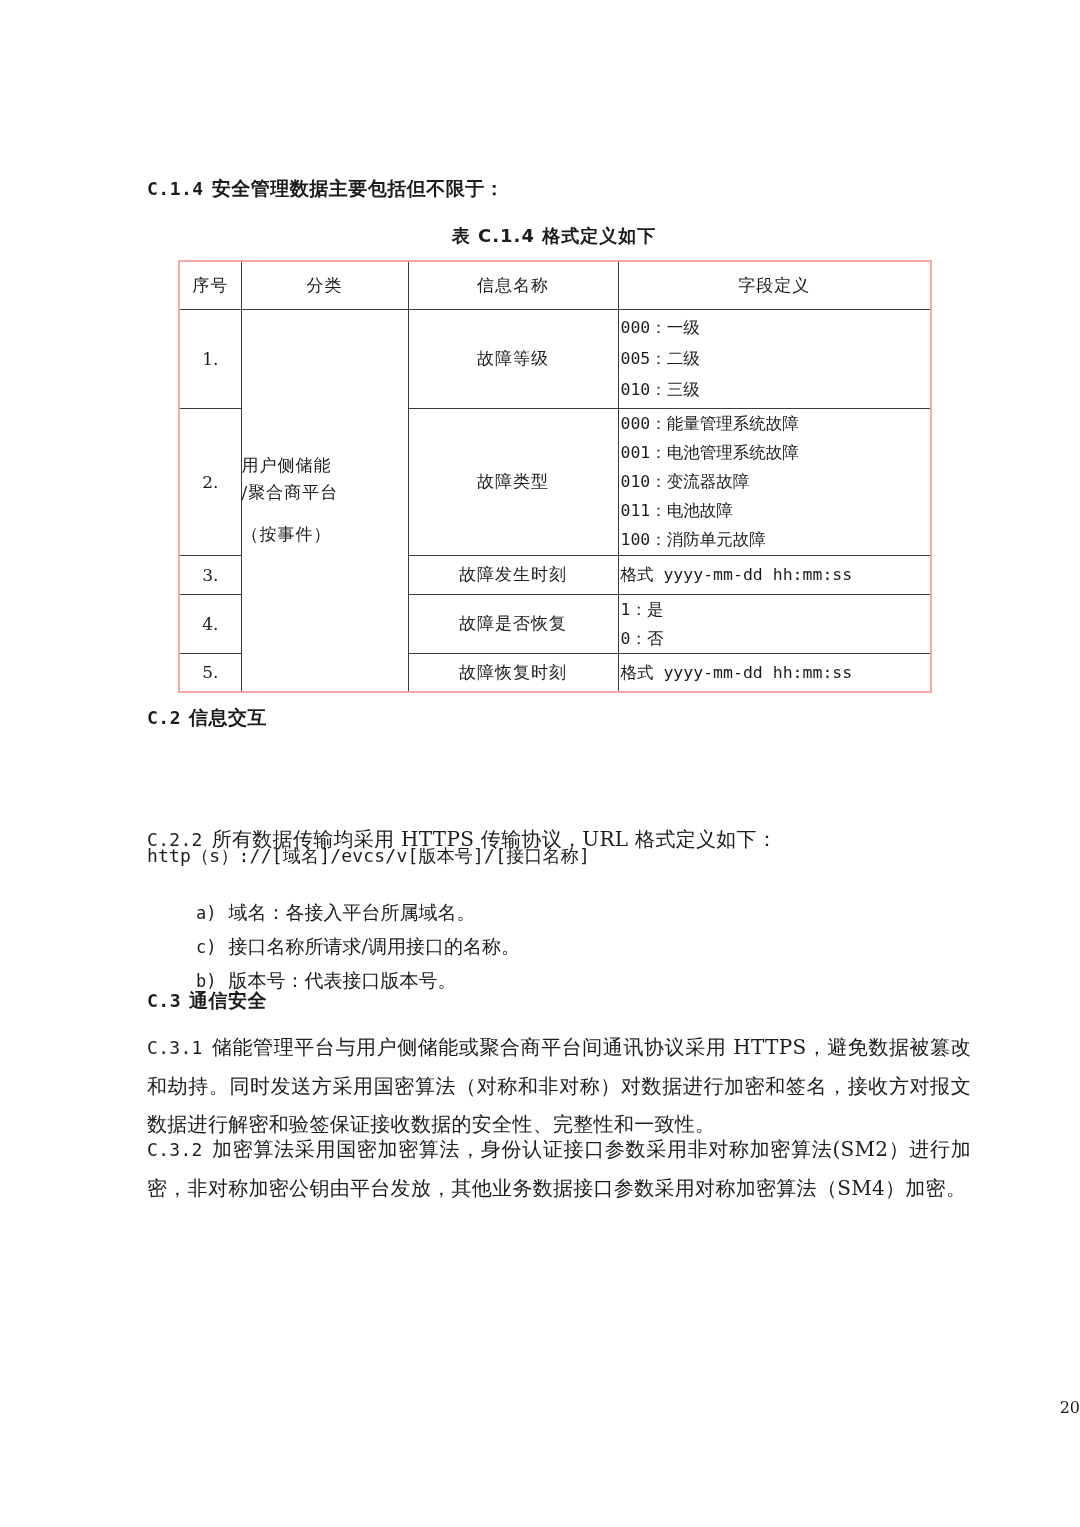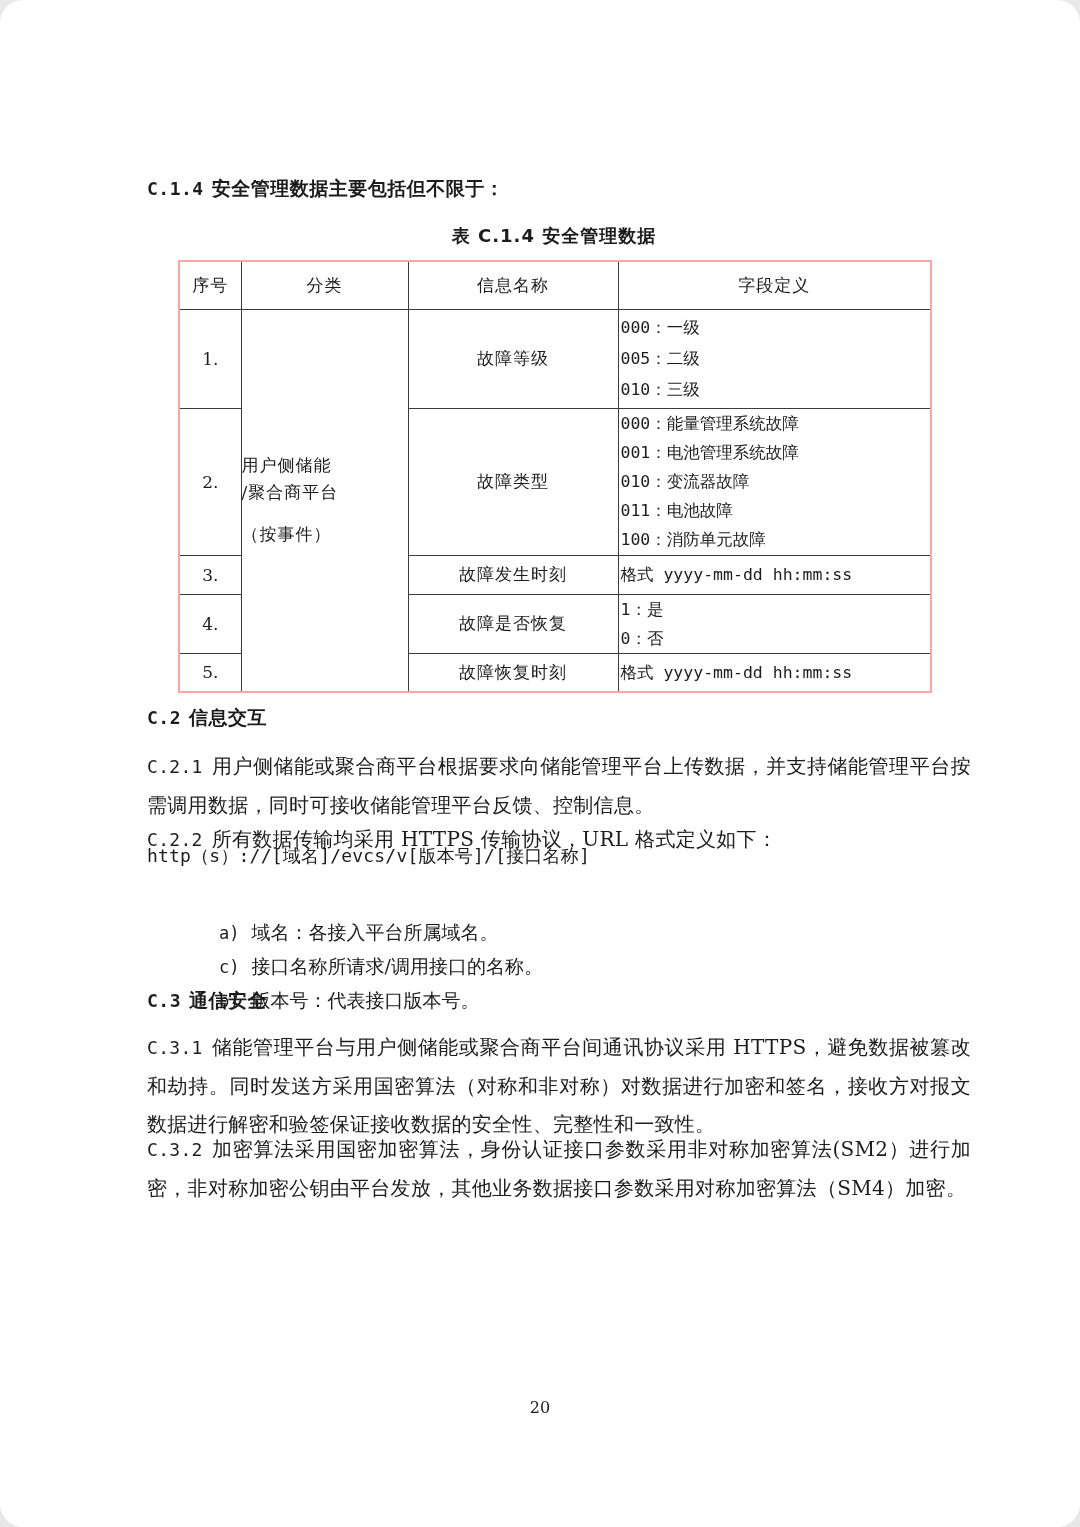--- a/index.html
+++ b/index.html
@@ -6,21 +6,20 @@
   html, body { background: #e8e8e8; }
   .page {
     position: relative;
     width: 1080px;
     height: 1527px;
     margin: 0 auto;
     background: #ffffff;
     font-family: "DejaVu Serif", serif;
     color: #1c1c1c;
     overflow: hidden;
-    border-radius: 23px;
   }
   .mono { font-family: "DejaVu Sans Mono", "Liberation Mono", monospace; }
 
   
   .h-block {
     position: absolute;
     left: 147px;
     font-family: "DejaVu Sans", "Liberation Sans", sans-serif;
     font-weight: bold;
     font-size: 19px;
@@ -86,44 +85,44 @@
 
   .url-line {
     position: absolute;
     left: 147px;
     font-size: 18px;
     font-family: "DejaVu Sans Mono", "DejaVu Serif", monospace;
     letter-spacing: 0.2px;
     white-space: nowrap;
   }
 
-  .url-list { position: absolute; left: 219px; width: 700px; margin-top: 20px; }
+  .url-list { position: absolute; left: 196px; width: 700px; }
   .url-list .li { line-height: 33px; font-size: 19px; }
   .url-list .li .li-marker { margin-right: 12px; font-size: 17px; }
 
   .page-number {
     position: absolute;
     top: 1398px;
     left: 0;
     width: 100%;
-    text-align: center;
+    text-align: right;
     font-size: 16px;
     font-family: "DejaVu Serif", serif;
   }
 </style>
 </head>
 <body>
 
 <div class="page">
 
   <div class="h-block" style="top:176px;">
     <span class="pid mono">C.1.4</span><span>安全管理数据主要包括但不限于：</span>
   </div>
 
-  <div class="tbl-title">表 C.1.4 安全管理数据</div>
+  <div class="tbl-title">表 C.1.4 格式定义如下</div>
 
   <table class="sec">
     <colgroup>
       <col style="width:62px">
       <col style="width:167px">
       <col style="width:210px">
       <col style="width:313px">
     </colgroup>
     <tbody>
       <tr style="height:48px">
@@ -184,23 +183,20 @@
           <div class="defline">格式 yyyy-mm-dd hh:mm:ss</div>
         </td>
       </tr>
     </tbody>
   </table>
 
   <div class="h-block" style="top:705px;">
     <span class="pid mono">C.2</span><span>信息交互</span>
   </div>
 
-  <div class="para" style="top:747px;">
-    <span class="pid mono">C.2.1</span><span>用户侧储能或聚合商平台根据要求向储能管理平台上传数据，并支持储能管理平台按需调用数据，同时可接收储能管理平台反馈、控制信息。</span>
-  </div>
 
   <div class="para" style="top:820px;">
     <span class="pid mono">C.2.2</span><span>所有数据传输均采用 HTTPS 传输协议，URL 格式定义如下：</span>
   </div>
 
   <div class="url-line" style="top:844px;">http（s）://[域名]/evcs/v[版本号]/[接口名称]</div>
 
   <div class="url-list" style="top:896px;">
     <div class="li">
       <span class="li-marker mono">a)</span><span>域名：各接入平台所属域名。</span>

